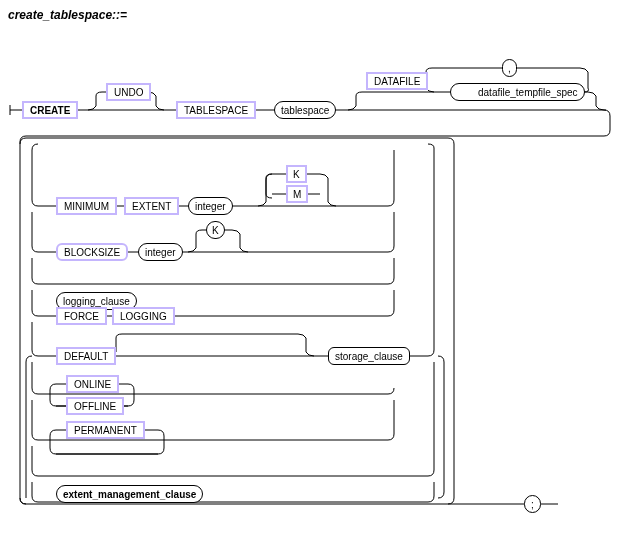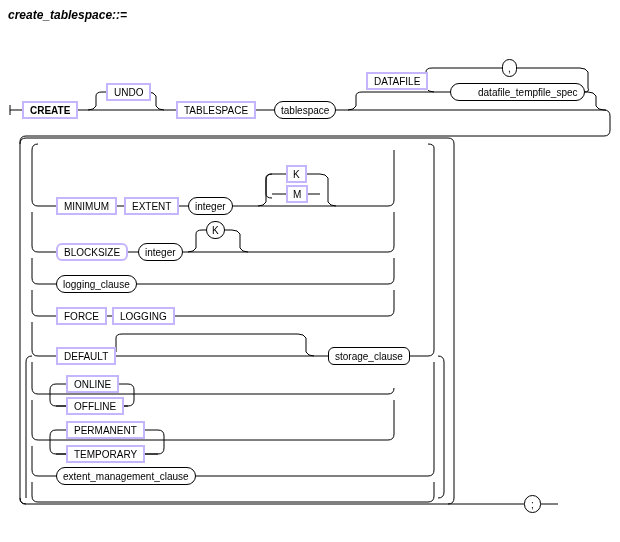--- a/index.html
+++ b/index.html
@@ -127,32 +127,31 @@
 <div class="node term" style="left:48px; top:161px;">MINIMUM</div>
 <div class="node term" style="left:116px; top:161px;">EXTENT</div>
 <div class="node nonterm" style="left:180px; top:161px;">integer</div>
 <div class="node term" style="left:278px; top:129px; padding:2px 5px;">K</div>
 <div class="node term" style="left:278px; top:149px; padding:2px 5px;">M</div>
 
 <div class="node term" style="left:48px; top:207px;border-radius:6px;">BLOCKSIZE</div>
 <div class="node nonterm" style="left:130px; top:207px;">integer</div>
 <div class="node nonterm" style="left:198px; top:185px; padding:2px 5px;">K</div>
 
-<div class="node nonterm" style="left:48px; top:239px;">logging_clause</div>
+<div class="node nonterm" style="left:48px; top:256px;">logging_clause</div>
 
 <div class="node term" style="left:48px; top:271px;">FORCE</div>
 <div class="node term" style="left:104px; top:271px;">LOGGING</div>
 
 <div class="node term" style="left:48px; top:311px;">DEFAULT</div>
 <div class="node nonterm" style="left:320px; top:311px;border-radius:6px;">storage_clause</div>
 
 <div class="node term" style="left:58px; top:339px;">ONLINE</div>
 <div class="node term" style="left:58px; top:361px;">OFFLINE</div>
 
 <div class="node term" style="left:58px; top:385px;">PERMANENT</div>
-<div class="node term" style="left:58px; top:409px;">TEMPORARY</div>
 
-<div class="node nonterm" style="left:48px; top:431px;">extent_management_clause</div>
+<div class="node nonterm" style="left:48px; top:449px;font-weight:bold;">extent_management_clause</div>
 
 
 <div class="node nonterm" style="left:516px; top:459px; padding:2px 6px;">;</div>
 
 </div>
 
 </body></html>

